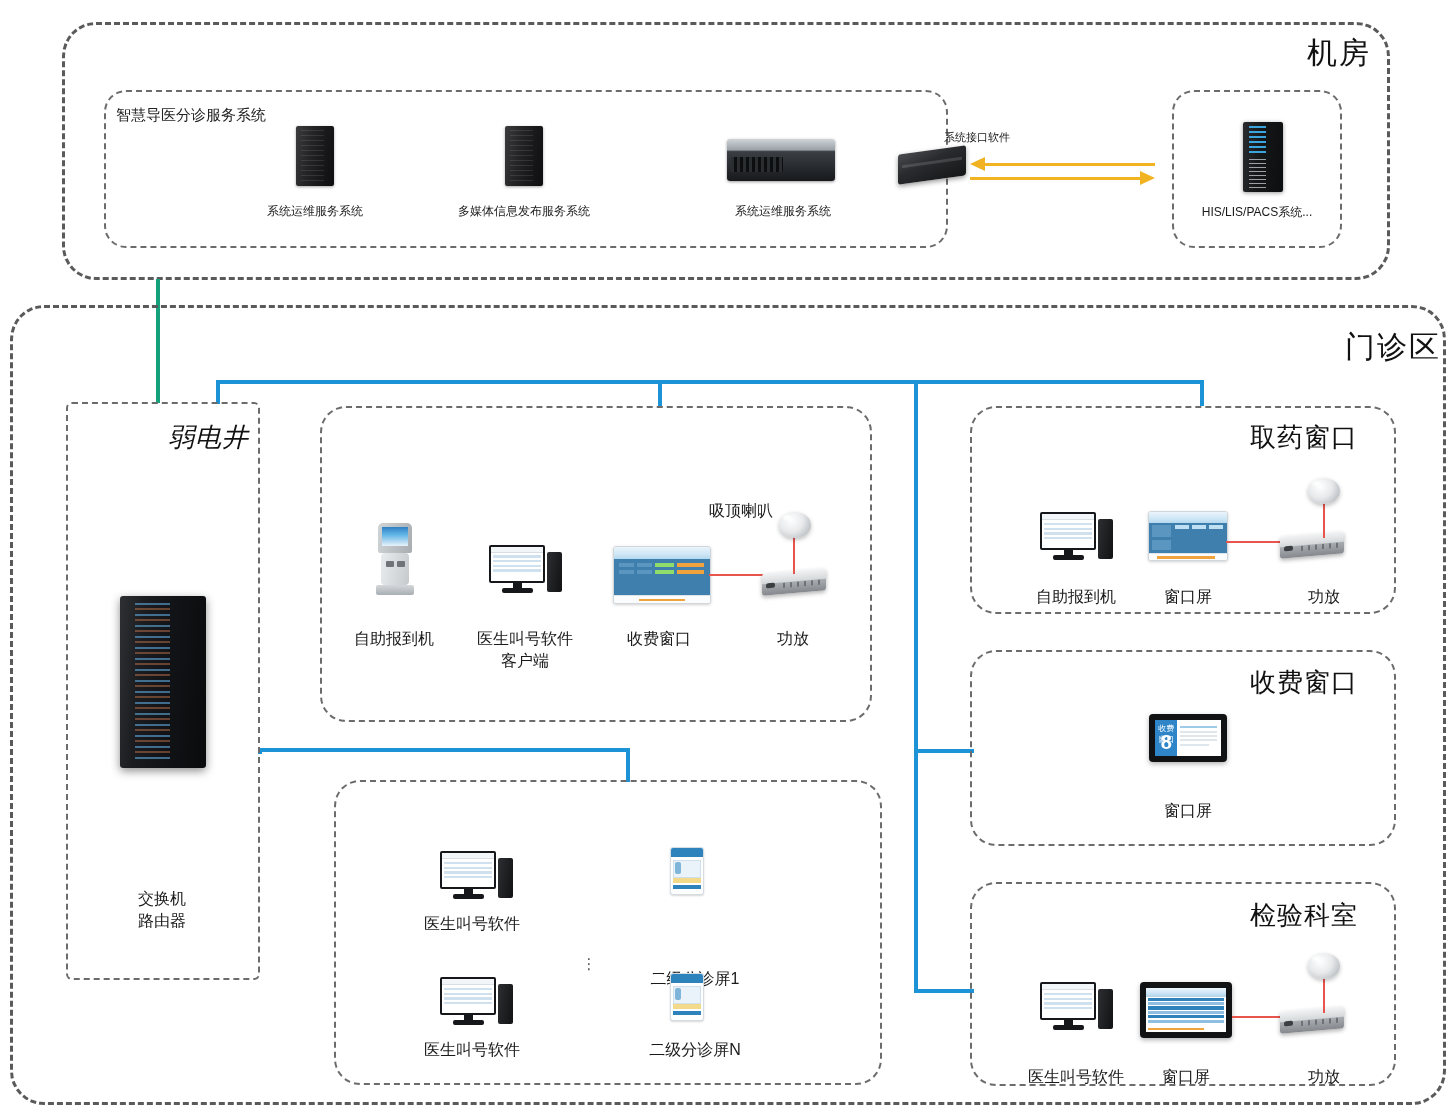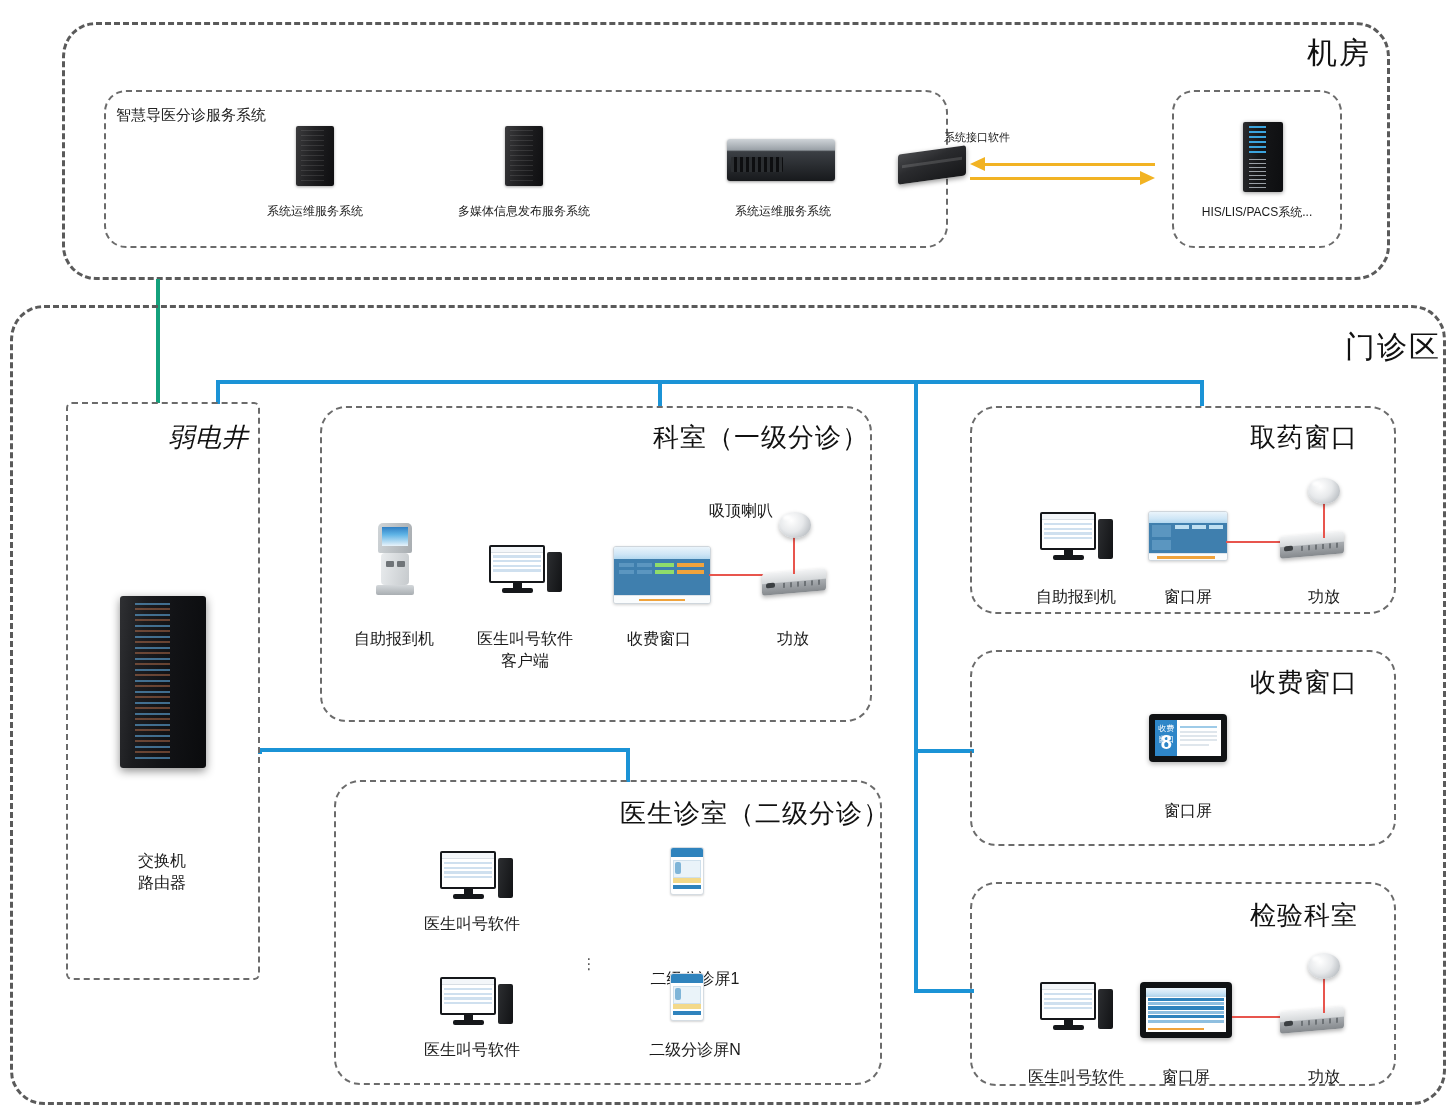--- a/index.html
+++ b/index.html
@@ -287,25 +287,24 @@
   <div class="wire" style="left:914px;top:749px;width:60px;height:4px;"></div>
   <div class="wire" style="left:914px;top:989px;width:60px;height:4px;"></div>
 
   <div class="wire" style="left:258px;top:748px;width:4px;height:6px;"></div>
   <div class="wire" style="left:258px;top:748px;width:372px;height:4px;"></div>
   <div class="wire" style="left:626px;top:748px;width:4px;height:34px;"></div>
 
   <div class="room" style="left:66px;top:402px;width:194px;height:578px;border-radius:6px;"></div>
   <div class="room-title" style="left:168px;top:420px;font-style:italic;">弱电井</div>
   <div class="cabinet" style="left:120px;top:596px;width:86px;height:172px;"></div>
-  <div class="caption" style="left:162px;top:850px;font-family:Liberation Serif, serif;">交换机
+  <div class="caption" style="left:162px;top:888px;font-family:Liberation Serif, serif;">交换机
 路由器</div>
 
   <div class="room" style="left:320px;top:406px;width:552px;height:316px;"></div>
-  <div class="room-title" style="left:653px;top:420px;">科室（一级分诊）</div>
 
   <div class="device" style="left:374px;top:523px;width:42px;height:74px;">
     <div class="kiosk-head" style="left:4px;top:0;width:34px;height:30px;"></div>
     <div class="kiosk-screen" style="left:8px;top:4px;width:26px;height:19px;"></div>
     <div class="kiosk-body" style="left:7px;top:30px;width:28px;height:32px;"></div>
     <div class="kiosk-slot" style="left:12px;top:38px;width:8px;height:6px;"></div>
     <div class="kiosk-slot" style="left:23px;top:38px;width:8px;height:6px;"></div>
     <div class="kiosk-base" style="left:2px;top:62px;width:38px;height:10px;"></div>
   </div>
   <div class="caption" style="left:394px;top:628px;">自助报到机</div>
@@ -348,21 +347,20 @@
   <div class="wire-red" style="left:709px;top:574px;width:59px;height:2px;"></div>
   <div class="amp" style="left:762px;top:571px;width:64px;height:22px;">
     <div class="amp-knob"></div>
   </div>
   <div class="wire-red" style="left:793px;top:532px;width:2px;height:42px;"></div>
   <div class="spk" style="left:779px;top:512px;width:32px;height:26px;"></div>
   <div class="caption" style="left:741px;top:500px;">吸顶喇叭</div>
   <div class="caption" style="left:793px;top:628px;">功放</div>
 
   <div class="room" style="left:334px;top:780px;width:548px;height:305px;"></div>
-  <div class="room-title" style="left:620px;top:796px;">医生诊室（二级分诊）</div>
 
   <div class="device" style="left:440px;top:851px;width:74px;height:48px;">
     <div class="pc-mon" style="left:0;top:0;width:56px;height:38px;">
       <div class="pc-screen" style="left:2px;top:2px;width:52px;height:34px;">
         <div class="mini">
           <div class="bar"></div>
           <div class="rowz" style="top:26%;"></div>
           <div class="rowz" style="top:40%;"></div>
           <div class="rowz" style="top:54%;"></div>
           <div class="rowz" style="top:68%;"></div>

